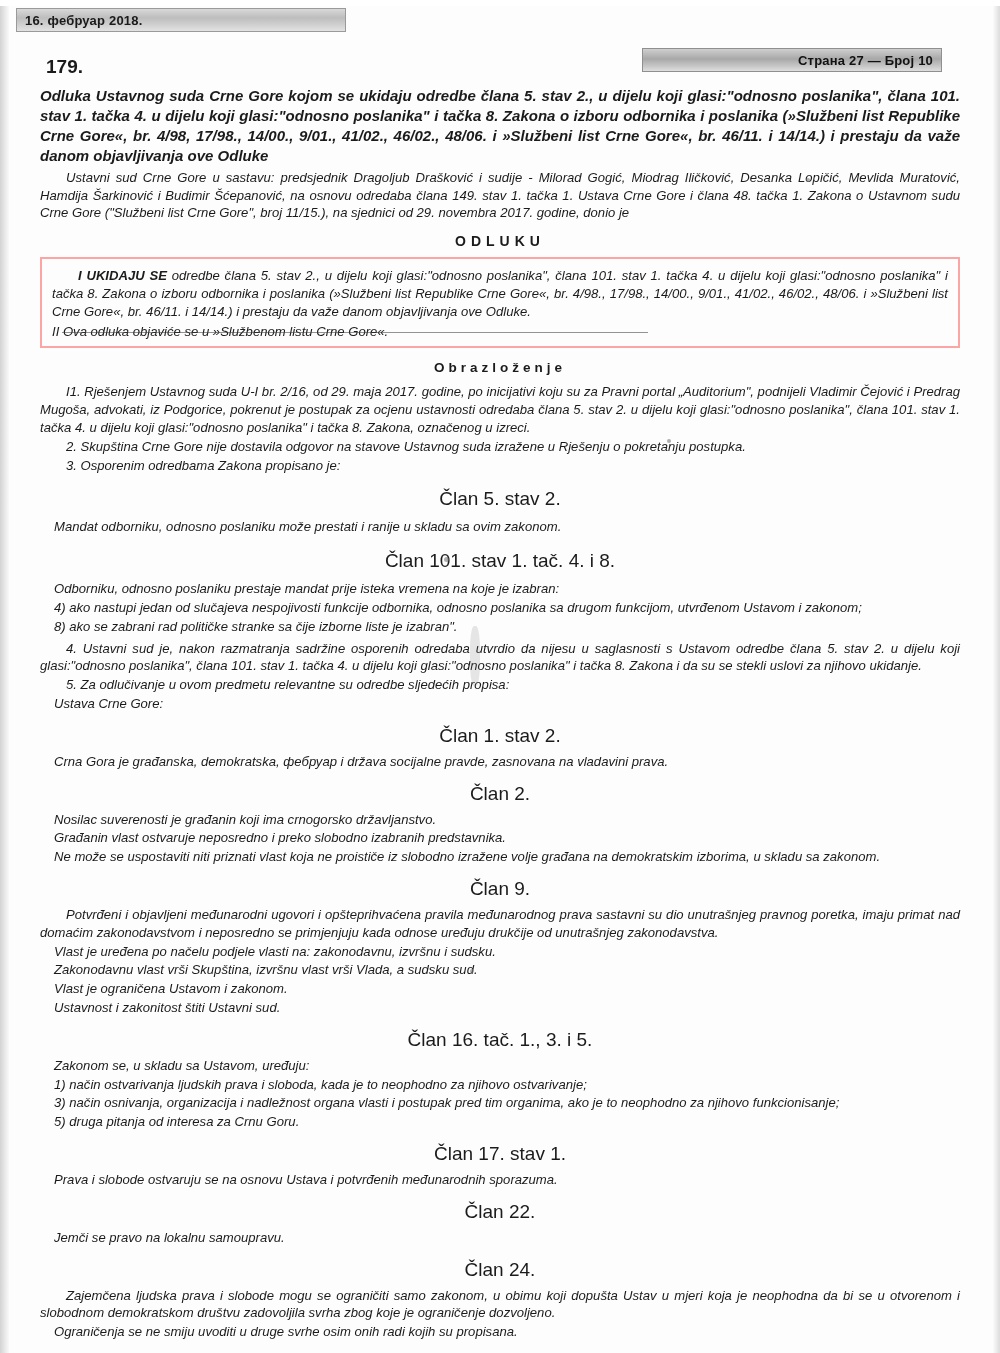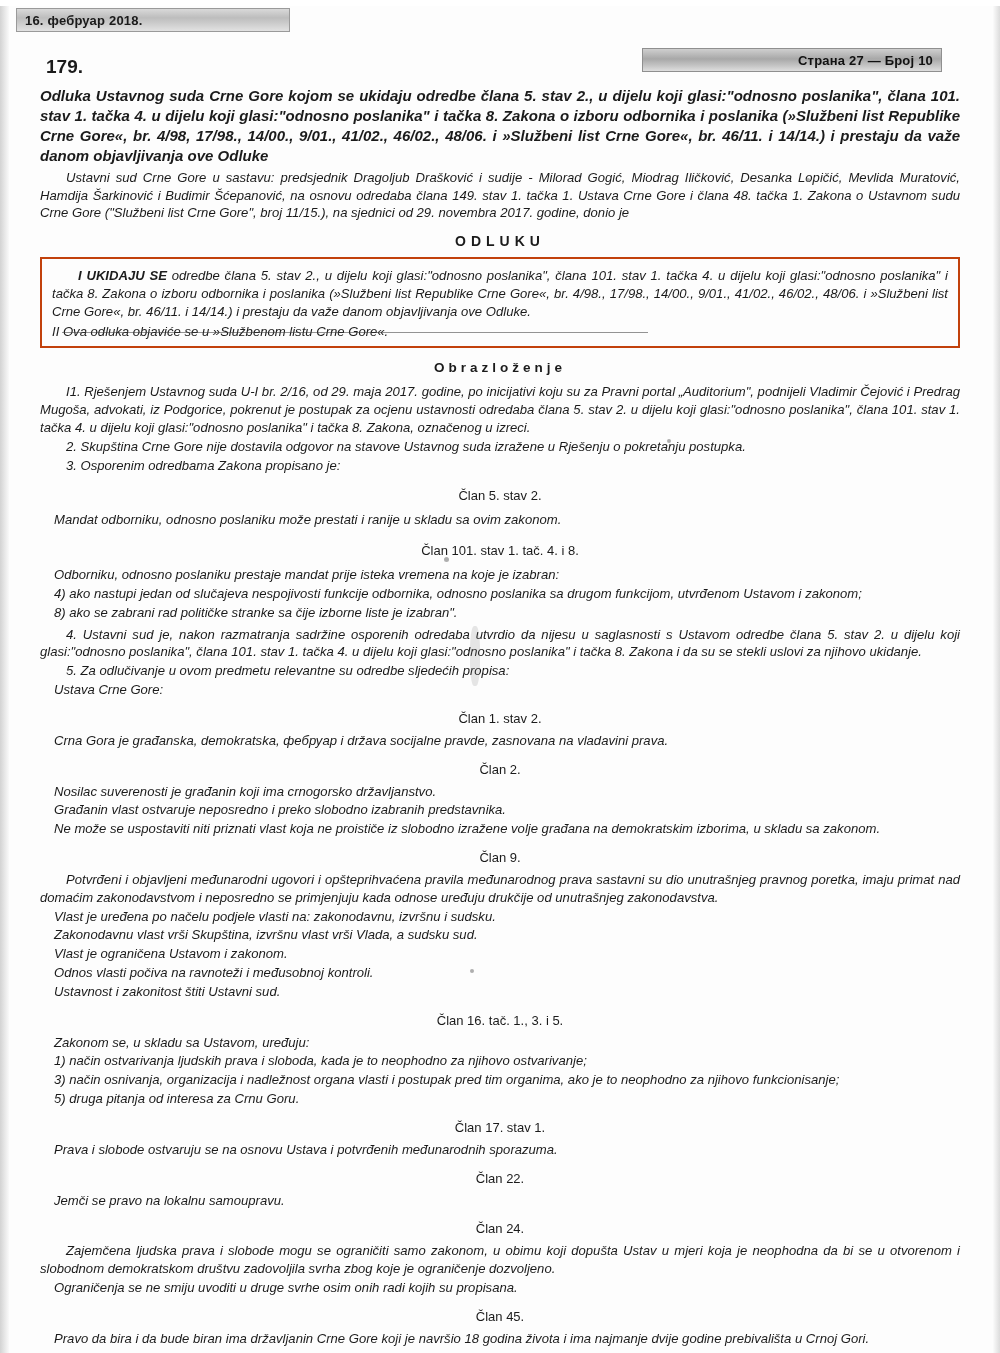--- a/index.html
+++ b/index.html
@@ -25,21 +25,21 @@
   
   .header {
     position: relative;
     height: 34px;
     margin: 6px 0 0 0;
   }
   .hdr-left {
     position: absolute;
     left: 16px;
     top: 2px;
-    width: 274px;
+    width: 330px;
     height: 24px;
     background: linear-gradient(180deg,#d9d9d9,#bdbdbd 40%,#cfcfcf 70%,#e2e2e2);
     border: 1px solid #9a9a9a;
     display: flex;
     align-items: center;
     padding-left: 8px;
     box-sizing: border-box;
   }
   .hdr-left .txt {
     font-size: 13px;
@@ -98,35 +98,35 @@
   }
   .spaced-title {
     text-align: center;
     font-weight: bold;
     font-size: 14px;
     letter-spacing: 5px;
     margin: 12px 0 8px 0;
   }
   .article-head {
     text-align: center;
-    font-size: 13px;
+    font-size: 19px;
     margin: 14px 0 8px 0;
   }
   .article-head.tight { margin: 12px 0 6px 0; }
   .para {
     font-size: 13.1px;
     line-height: 1.36;
     text-align: justify;
     margin-bottom: 1px;
   }
   .para.ind { text-indent: 26px; }
   .para.pad { padding-left: 14px; }
   
   .decision-box {
-    border: 2px solid #c2410c;
+    border: 2px solid #fca5a5;
     padding: 8px 10px 4px 10px;
     margin: 2px 0 0 0;
     position: relative;
   }
   .decision-box .para { margin-bottom: 2px; }
   .decision-box .last {
     position: relative;
   }
   .strike-overlay {
     position: absolute;
@@ -222,21 +222,20 @@
     <p class="para pad">Nosilac suverenosti je građanin koji ima crnogorsko državljanstvo.</p>
     <p class="para pad">Građanin vlast ostvaruje neposredno i preko slobodno izabranih predstavnika.</p>
     <p class="para pad">Ne može se uspostaviti niti priznati vlast koja ne proističe iz slobodno izražene volje građana na demokratskim izborima, u skladu sa zakonom.</p>
 
     <div class="article-head tight">Član 9.</div>
     <p class="para ind">Potvrđeni i objavljeni međunarodni ugovori i opšteprihvaćena pravila međunarodnog prava sastavni su dio unutrašnjeg pravnog poretka, imaju primat nad domaćim zakonodavstvom i neposredno se primjenjuju kada odnose uređuju drukčije od unutrašnjeg zakonodavstva.</p>
 
     <p class="para pad">Vlast je uređena po načelu podjele vlasti na: zakonodavnu, izvršnu i sudsku.</p>
     <p class="para pad">Zakonodavnu vlast vrši Skupština, izvršnu vlast vrši Vlada, a sudsku sud.</p>
     <p class="para pad">Vlast je ograničena Ustavom i zakonom.</p>
-    <p class="para pad">Odnos vlasti počiva na ravnoteži i međusobnoj kontroli.</p>
     <p class="para pad">Ustavnost i zakonitost štiti Ustavni sud.</p>
 
     <div class="article-head tight">Član 16. tač. 1., 3. i 5.</div>
     <p class="para pad">Zakonom se, u skladu sa Ustavom, uređuju:</p>
     <p class="para pad">1) način ostvarivanja ljudskih prava i sloboda, kada je to neophodno za njihovo ostvarivanje;</p>
     <p class="para pad">3) način osnivanja, organizacija i nadležnost organa vlasti i postupak pred tim organima, ako je to neophodno za njihovo funkcionisanje;</p>
     <p class="para pad">5) druga pitanja od interesa za Crnu Goru.</p>
 
     <div class="article-head tight">Član 17. stav 1.</div>
     <p class="para pad">Prava i slobode ostvaruju se na osnovu Ustava i potvrđenih međunarodnih sporazuma.</p>

